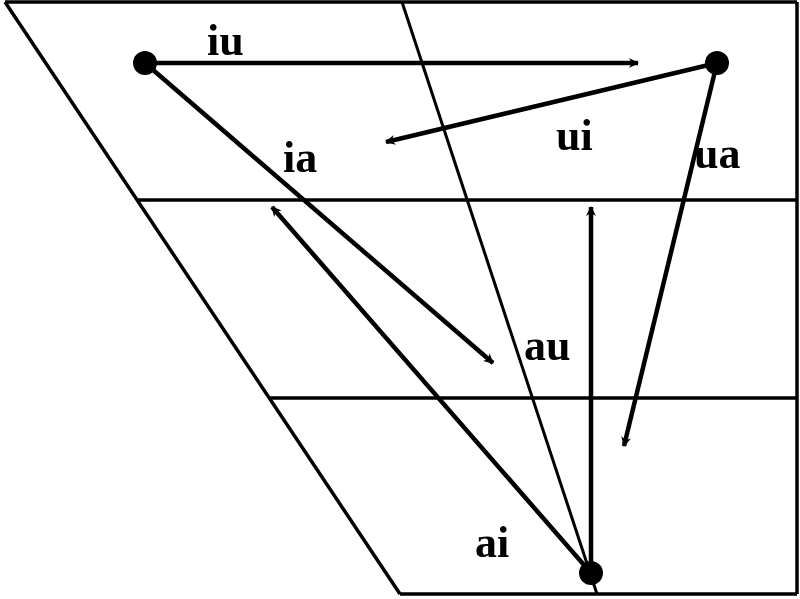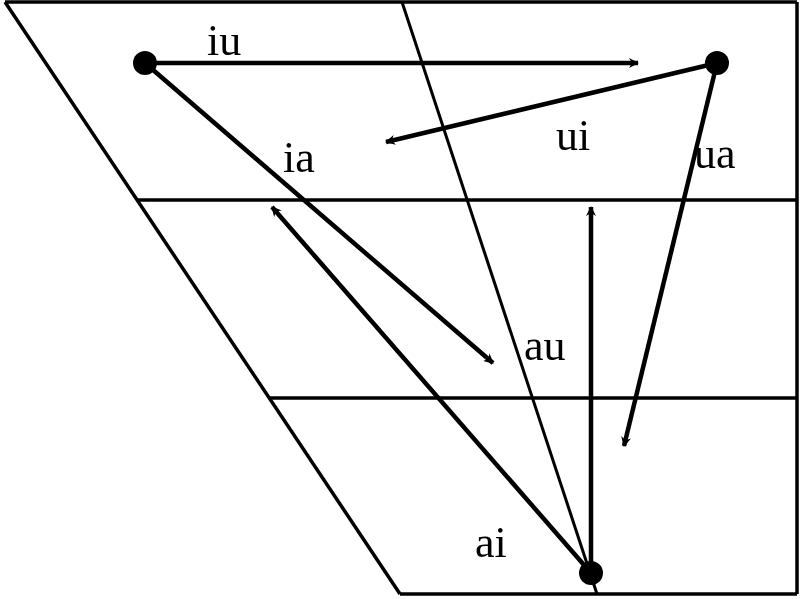--- a/index.html
+++ b/index.html
@@ -1,16 +1,16 @@
 <!DOCTYPE html>
 <html><head>
 <meta charset="utf-8">
 <style>
   html, body { margin:0; padding:0; background:#ffffff; }
-  #wrap { position:relative; width:800px; height:599px; overflow:hidden; }
+  #wrap { position:relative; width:800px; height:599px; overflow:hidden;font-weight:bold; }
   svg { position:absolute; left:0; top:0; }
   .lbl { font-family:"Liberation Serif","DejaVu Serif",serif; font-size:44px; fill:#000; }
 </style>
 </head>
 <body>
 
 <div id="wrap">
   <svg width="800" height="599" viewBox="0 0 800 599">
     <defs>
       <marker id="ah" viewBox="0 0 20 20" refX="18" refY="10" markerWidth="10" markerHeight="10" orient="auto-start-reverse" markerUnits="userSpaceOnUse">

